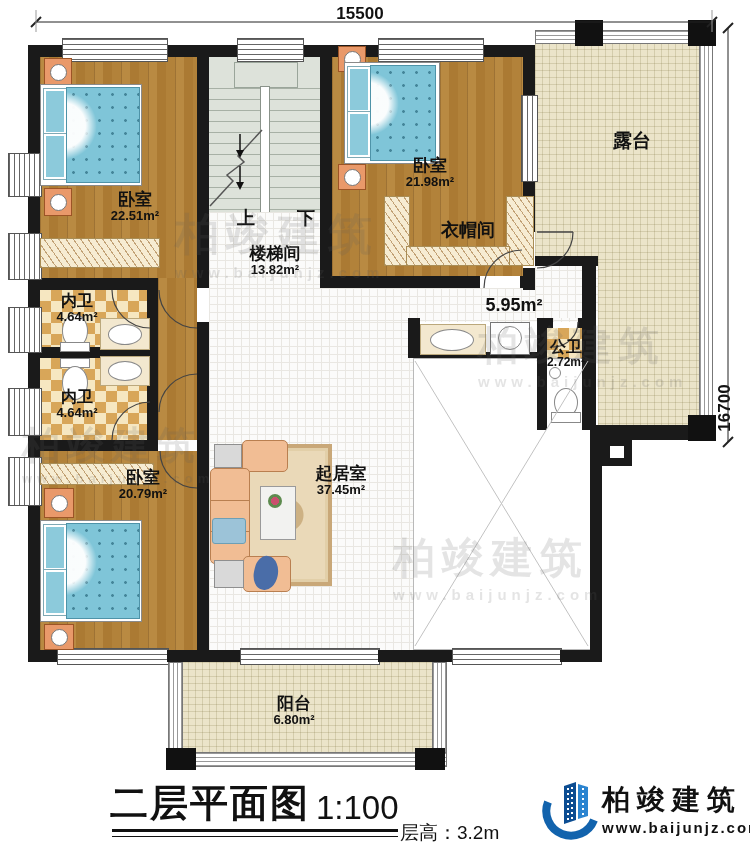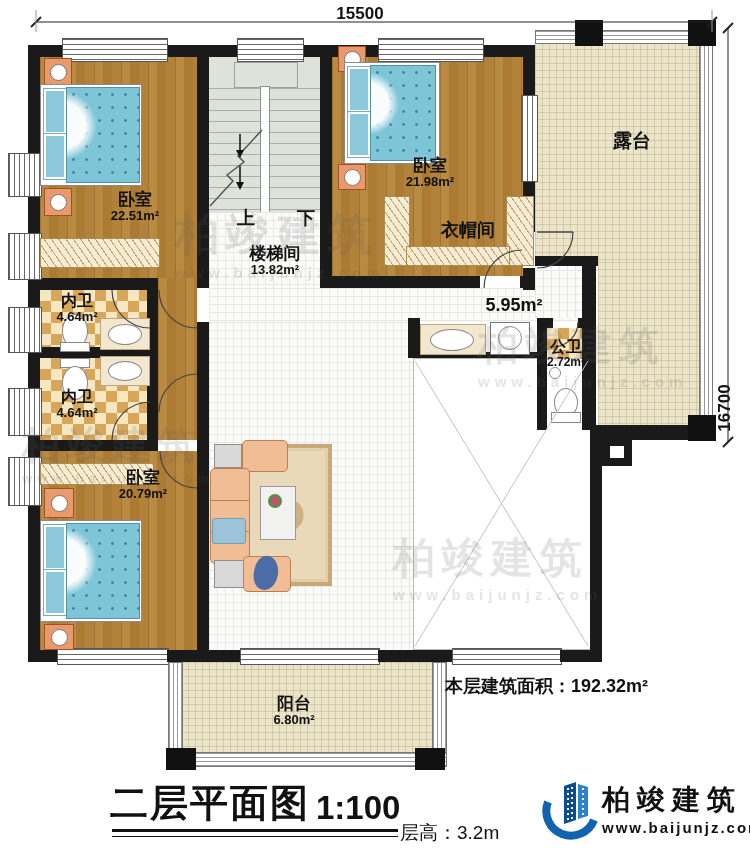--- a/index.html
+++ b/index.html
@@ -277,20 +277,24 @@
     <div class="area">4.64m²</div>
   </div>
   <div class="lbl" style="left:538px;top:338px;width:56px;">
     <div class="name" style="font-size:16px;">公卫</div>
     <div class="area" style="font-size:12px;">2.72m²</div>
   </div>
   <div class="lbl" style="left:93px;top:468px;width:100px;">
     <div class="name">卧室</div>
     <div class="area">20.79m²</div>
   </div>
+  <div class="lbl" style="left:291px;top:464px;width:100px;">
+    <div class="name">起居室</div>
+    <div class="area">37.45m²</div>
+  </div>
   <div class="lbl" style="left:244px;top:694px;width:100px;">
     <div class="name">阳台</div>
     <div class="area">6.80m²</div>
   </div>
 
   <div class="wm" style="left:175px;top:205px;">
     <div class="big">柏竣建筑</div>
     <div class="url">www.baijunjz.com</div>
   </div>
   <div class="wm" style="left:478px;top:318px;">
@@ -299,24 +303,23 @@
   </div>
   <div class="wm" style="left:22px;top:420px;">
     <div class="big" style="font-size:38px;">柏竣建筑</div>
     <div class="url" style="font-size:13px;">www.baijunjz.com</div>
   </div>
   <div class="wm" style="left:393px;top:530px;">
     <div class="big" style="font-size:42px;">柏竣建筑</div>
     <div class="url">www.baijunjz.com</div>
   </div>
 
-  <div class="lbl" style="left:445px;top:676px;font-size:18px;text-align:left;">本层建筑面积：192.32m²</div>
 
   <div class="lbl" style="left:110px;top:782px;font-size:38px;letter-spacing:2px;text-align:left;">二层平面图</div>
-  <div class="lbl" style="left:316px;top:790px;font-size:33px;font-weight:bold;text-align:left;">1:100</div>
+  <div class="lbl" style="left:316px;top:790px;font-size:33px;font-weight:normal;text-align:left;">1:100</div>
   <div class="abs" style="left:112px;top:829px;width:286px;height:3px;background:#111;"></div>
   <div class="abs" style="left:112px;top:836px;width:286px;height:1px;background:#111;"></div>
   <div class="lbl" style="left:400px;top:822px;font-size:19px;font-weight:normal;text-align:left;">层高：3.2m</div>
 
   <svg class="abs" style="left:540px;top:778px;" width="58" height="66" viewBox="0 0 58 66">
     <path d="M8,24 A24,24 0 1 0 54,42" fill="none" stroke="#1263ad" stroke-width="8"></path>
     <polygon points="24,8 36,4 36,42 24,46" fill="#0c4d92"></polygon>
     <line x1="28" y1="10" x2="28" y2="42" stroke="#fff" stroke-width="2" stroke-dasharray="2 3"></line>
     <line x1="32" y1="9" x2="32" y2="41" stroke="#fff" stroke-width="2" stroke-dasharray="2 3"></line>
     <polygon points="38,6 48,9 48,38 38,41" fill="#2b84d0"></polygon>

